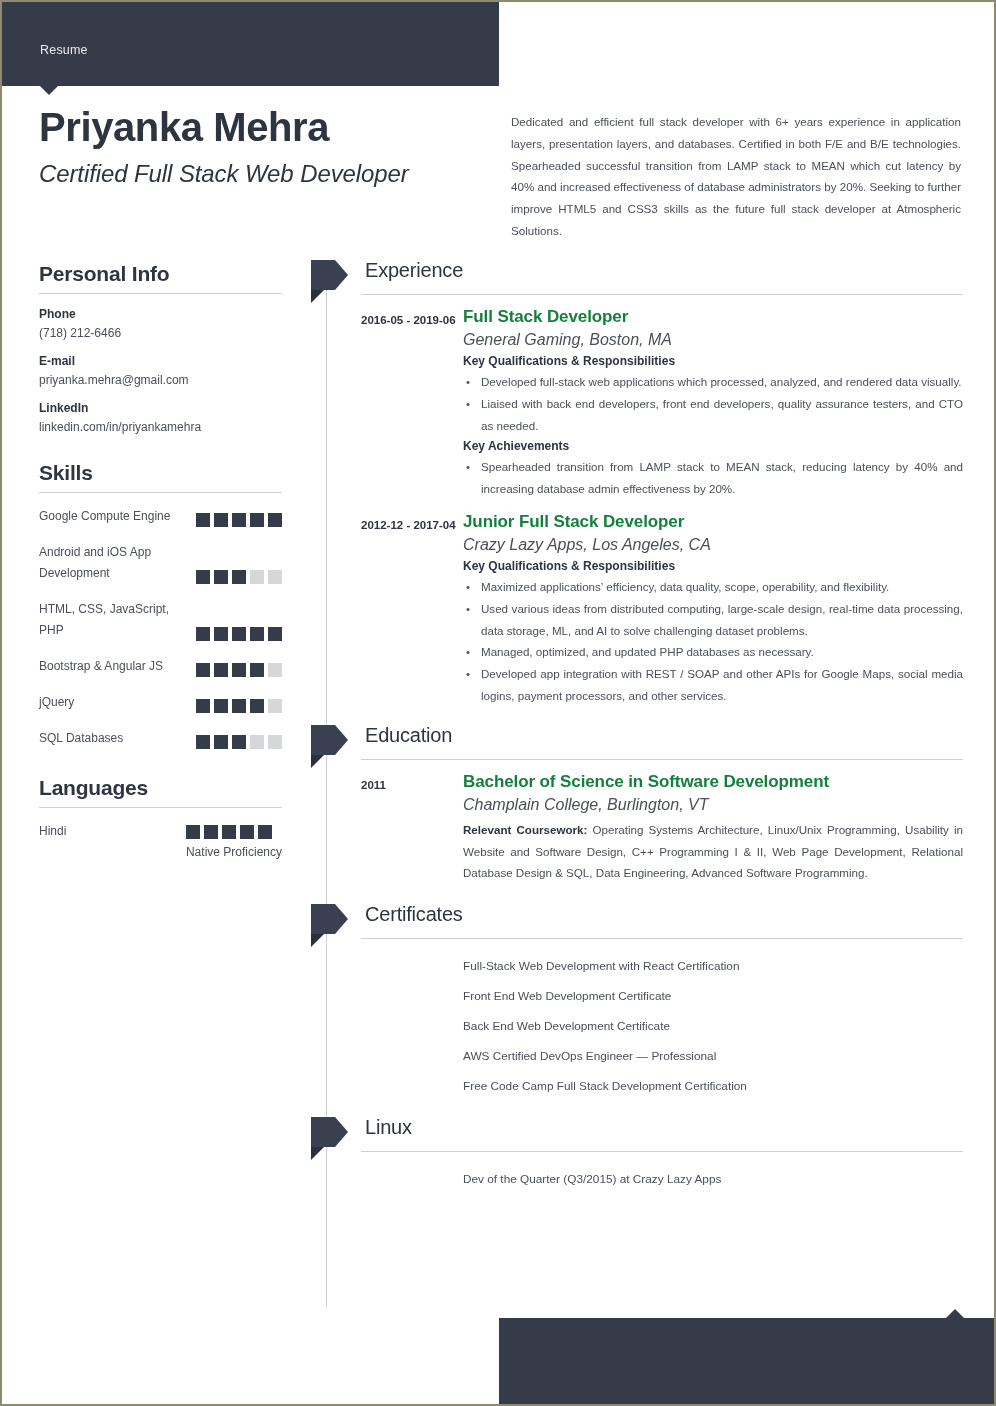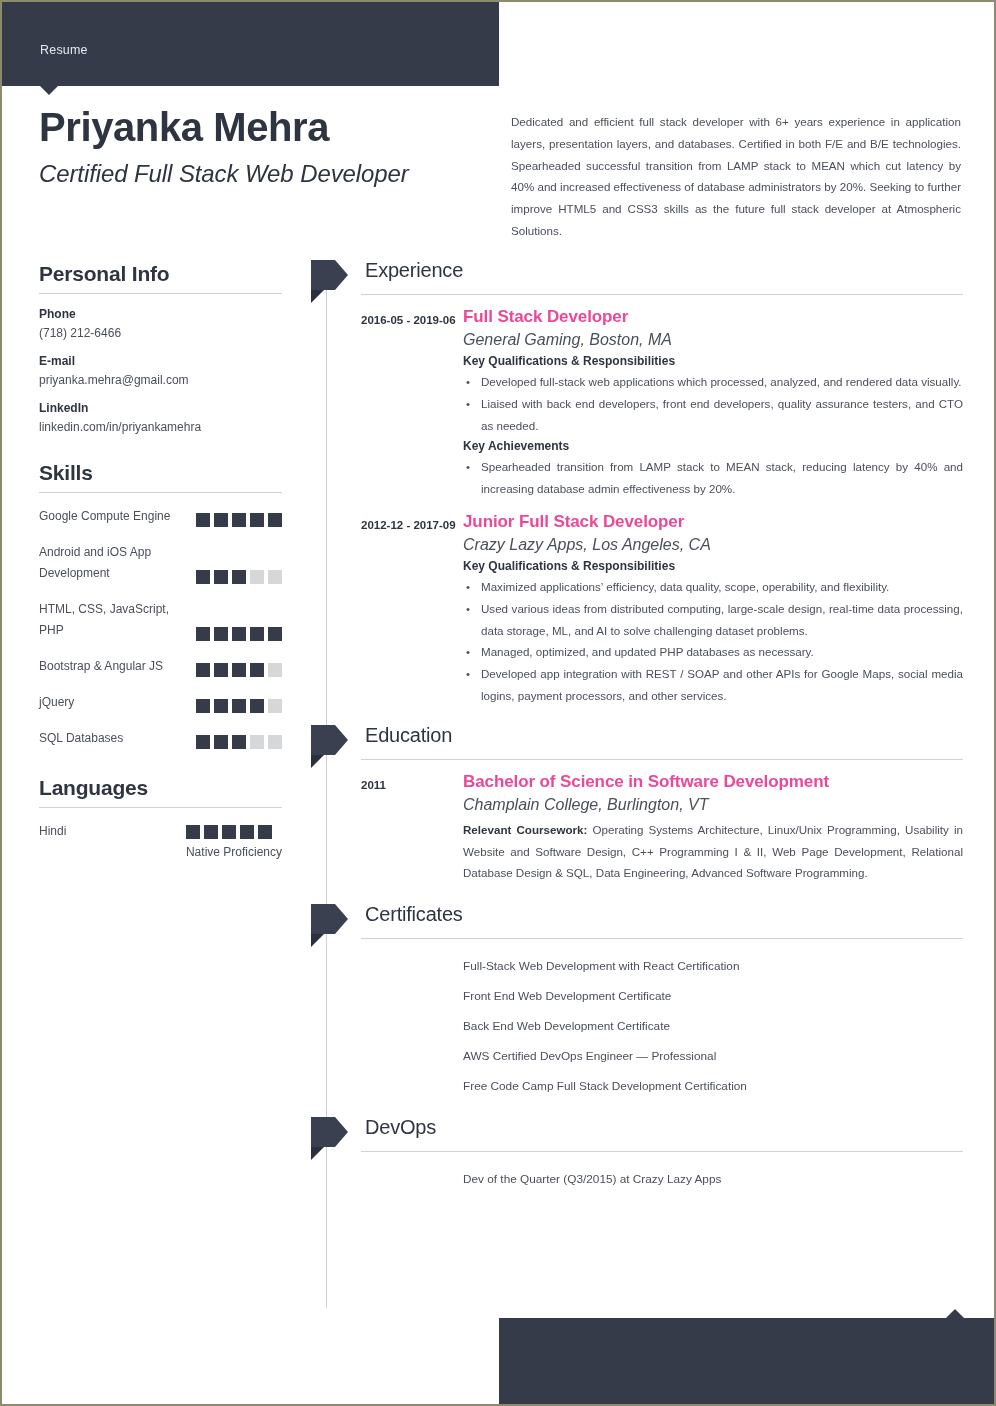--- a/index.html
+++ b/index.html
@@ -241,21 +241,21 @@
     font-size: 11.5px;
     font-weight: bold;
     color: #2e3440;
     line-height: 22px;
     padding-top: 2px;
   }
   .entry-body { flex: 1; }
   .entry-title {
     font-size: 17px;
     font-weight: bold;
-    color: #ec4899;
+    color: #15803d;
     margin-bottom: 4px;
     letter-spacing: -0.1px;
   }
   .entry-sub {
     font-size: 16px;
     font-style: italic;
     color: #4a4f59;
     margin-bottom: 5px;
   }
   .entry-subhead {
@@ -468,21 +468,21 @@
                 <li>Developed full-stack web applications which processed, analyzed, and rendered data visually.</li>
                 <li>Liaised with back end developers, front end developers, quality assurance testers, and CTO as needed.</li>
               </ul>
               <div class="entry-subhead" style="margin-top: 3px;">Key Achievements</div>
               <ul class="bullets">
                 <li>Spearheaded transition from LAMP stack to MEAN stack, reducing latency by 40% and increasing database admin effectiveness by 20%.</li>
               </ul>
             </div>
           </div>
           <div class="entry">
-            <div class="entry-date">2012-12 - 2017-09</div>
+            <div class="entry-date">2012-12 - 2017-04</div>
             <div class="entry-body">
               <div class="entry-title">Junior Full Stack Developer</div>
               <div class="entry-sub">Crazy Lazy Apps, Los Angeles, CA</div>
               <div class="entry-subhead">Key Qualifications &amp; Responsibilities</div>
               <ul class="bullets">
                 <li>Maximized applications’ efficiency, data quality, scope, operability, and flexibility.</li>
                 <li>Used various ideas from distributed computing, large-scale design, real-time data processing, data storage, ML, and AI to solve challenging dataset problems.</li>
                 <li>Managed, optimized, and updated PHP databases as necessary.</li>
                 <li>Developed app integration with REST / SOAP and other APIs for Google Maps, social media logins, payment processors, and other services.</li>
               </ul>
@@ -532,21 +532,21 @@
         </div>
     </div>
 
     <div class="sec" style="margin-top:16px;">
       <div class="sec-head">
         <div class="ribbon">
           <div class="ribbon-body"></div>
           <div class="ribbon-tip"></div>
           <div class="ribbon-fold"></div>
         </div>
-        <div class="sec-title">DevOps</div>
+        <div class="sec-title">Linux</div>
       </div>
       <div class="sec-rule"></div>
       <div class="simple-list" id="awards-list">
           <div class="simple-item">Dev of the Quarter (Q3/2015) at Crazy Lazy Apps</div>
         </div>
     </div>
 
   </div>
 
   <div class="footer-bar"></div>

